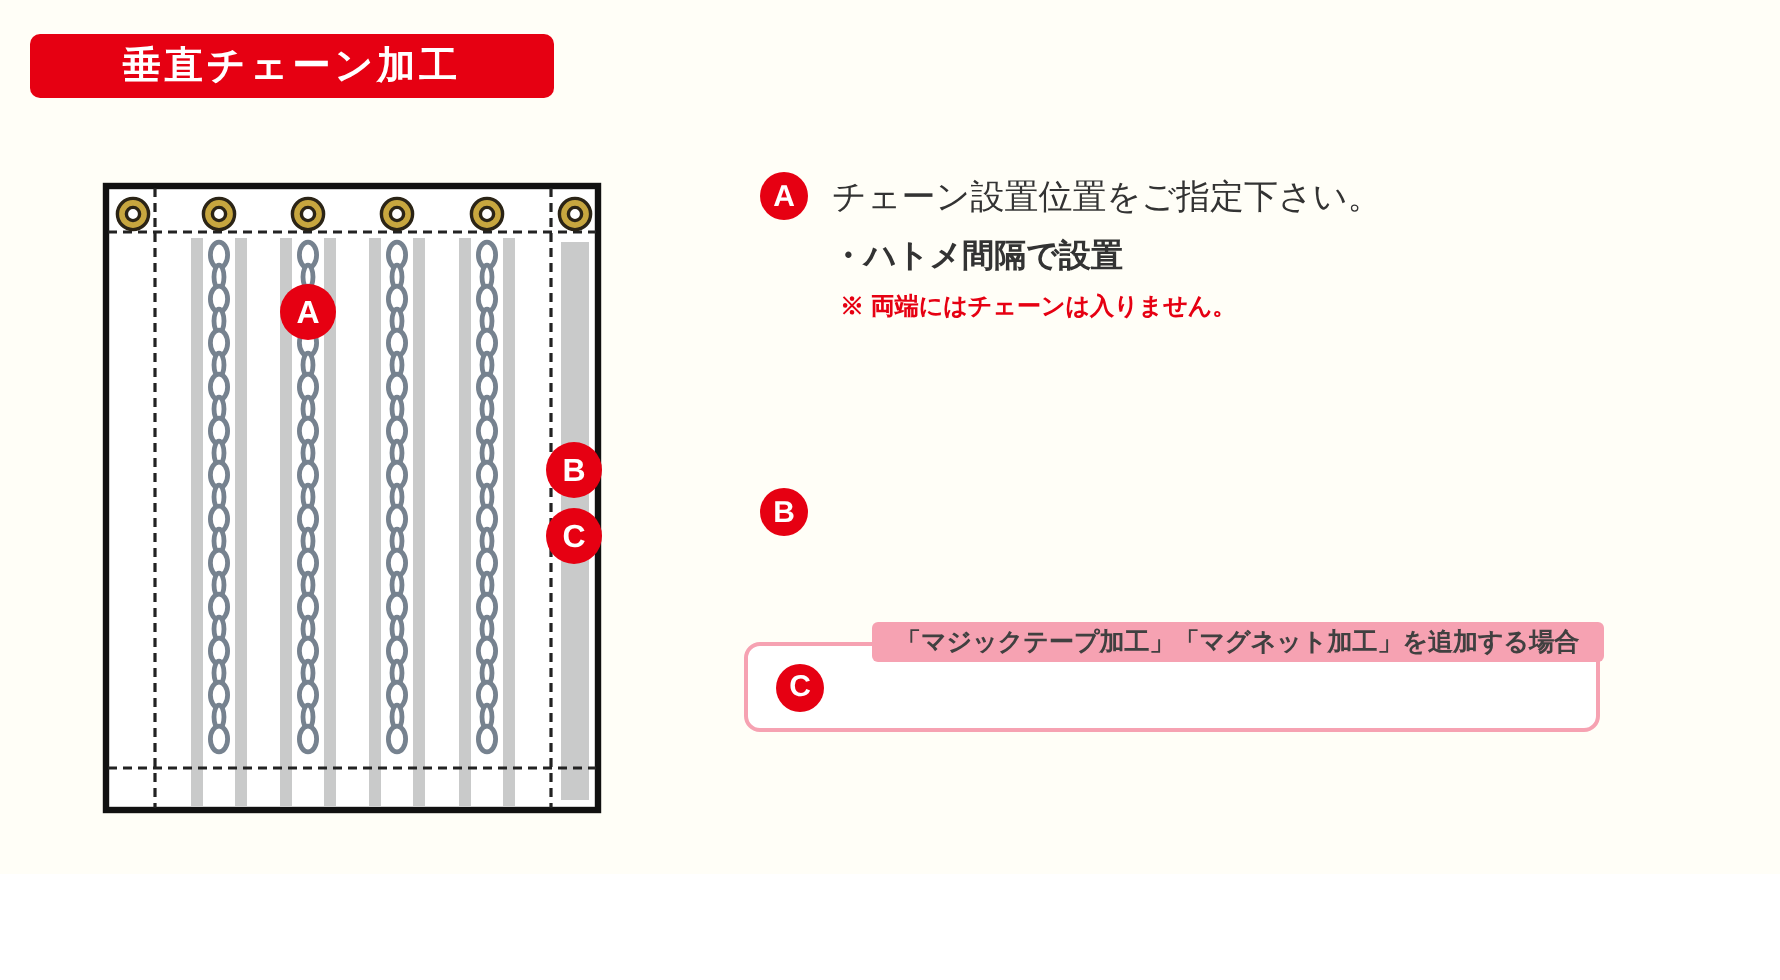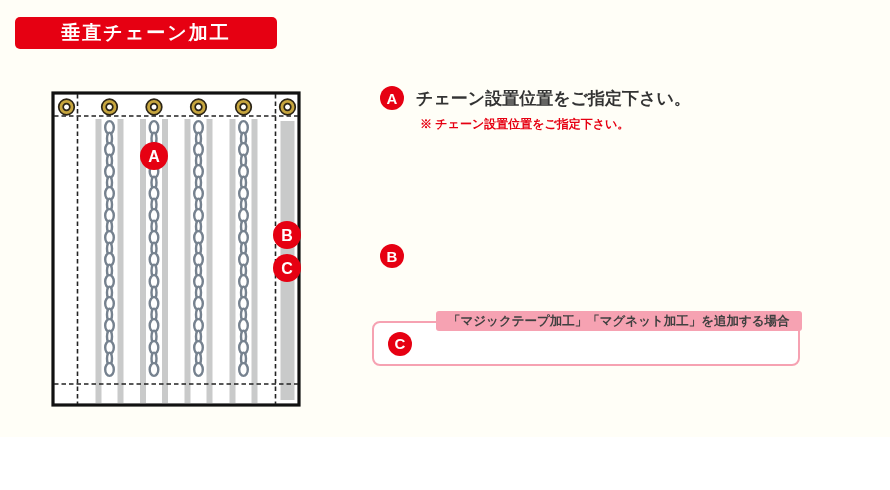--- a/index.html
+++ b/index.html
@@ -28,21 +28,21 @@
   }
   .badge {
     width:24px; height:24px; border-radius:50%;
     background:#e60012; color:#fff;
     font-size:15px; font-weight:700;
     display:flex; align-items:center; justify-content:center;
     flex:0 0 auto;
   }
   .section-a { position:absolute; left:380px; top:86px; width:500px; }
   .head-row { display:flex; align-items:center; gap:12px; height:24px; }
-  .heading { font-size:17px; font-weight:700; color:#333; white-space:nowrap; }
+  .heading { font-size:17px; font-weight:400; color:#333; white-space:nowrap; }
   .bullets { margin:5px 0 0 36px; font-size:16px; font-weight:700; color:#333; }
   .bullets div { line-height:27px; white-space:nowrap; }
   .notes { margin:2px 0 0 40px; font-size:12px; font-weight:700; color:#e60012; }
   .notes div { line-height:19px; white-space:nowrap; }
   .note-indent { padding-left:17px; }
   .section-b {
     position:absolute; left:380px; top:244px;
     display:flex; align-items:center; gap:12px;
   }
   .section-c-box {
@@ -153,23 +153,24 @@
     <text class="badge-letter" x="237" y="183.5">C</text>
   </g>
 </svg>
 
 <div class="section-a">
   <div class="head-row">
     <div class="badge">A</div>
     <div class="heading">チェーン設置位置をご指定下さい。</div>
   </div>
   <div class="bullets">
+    <div>・ハトメ間隔で設置</div>
   </div>
   <div class="notes">
-    <div>※ チェーン設置位置をご指定下さい。</div>
+    <div>※ 両端にはチェーンは入りません。</div>
   </div>
 </div>
 
 <div class="section-b">
   <div class="badge">B</div>
 </div>
 
 <div class="section-c-box">
   <div class="section-c-tab">「マジックテープ加工」「マグネット加工」を追加する場合</div>
   <div class="badge">C</div>

